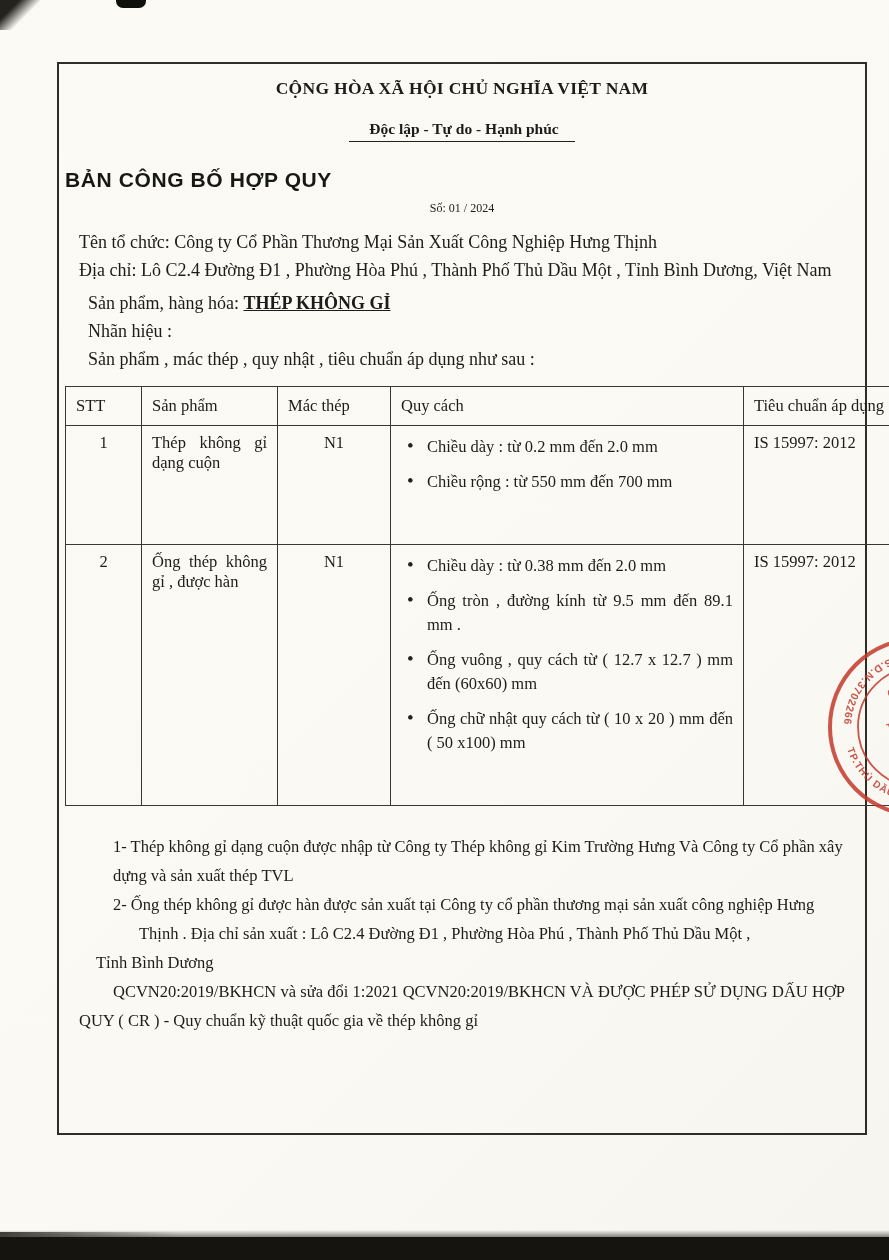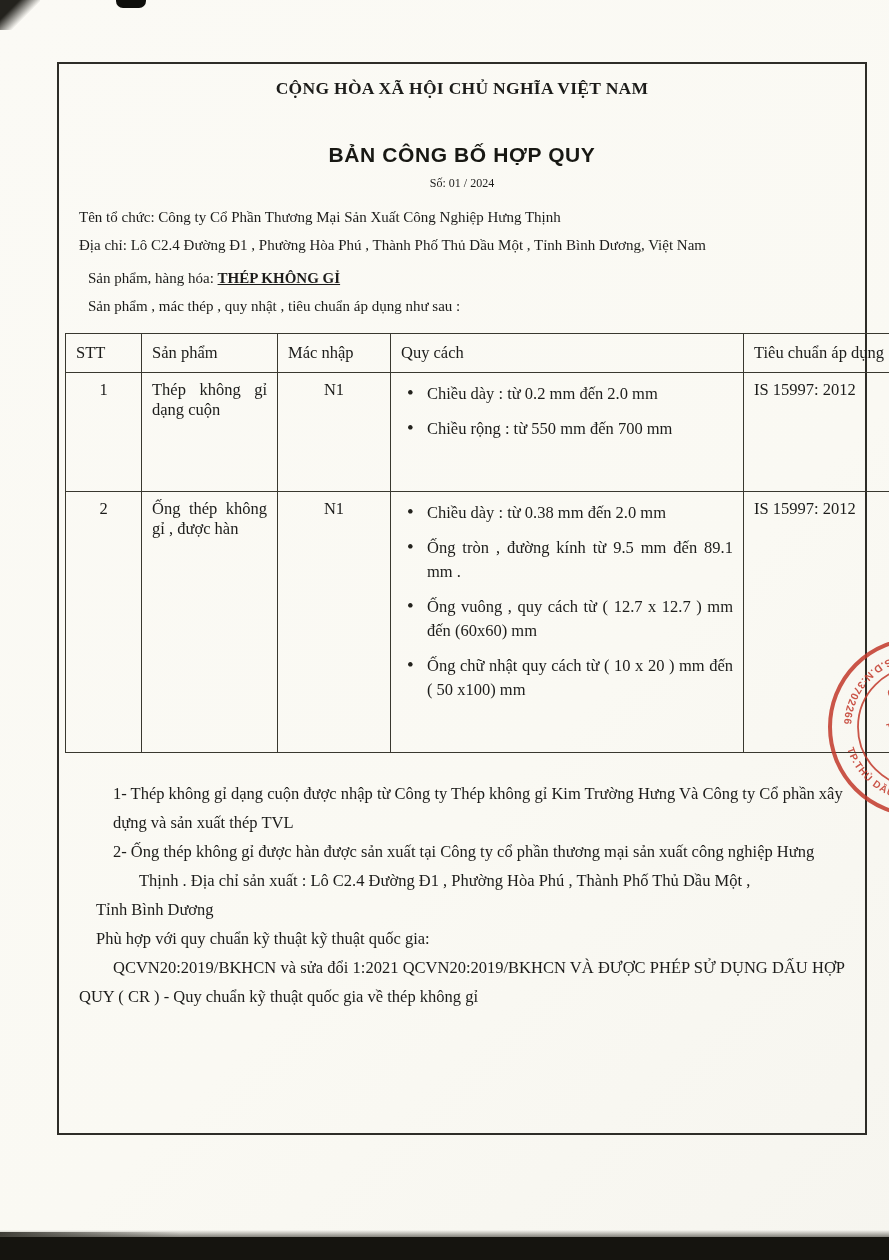--- a/index.html
+++ b/index.html
@@ -42,26 +42,26 @@
     border:2px solid #2e2d28; box-sizing:border-box;
     padding:10px 6px 16px 6px;
   }
   .nat-header { text-align:center; margin-top:4px; }
   .nat-line1 { font-weight:bold; font-size:17.5px; letter-spacing:.3px; }
   .nat-line2 {
     display:inline-block; font-weight:bold; font-size:15.5px; margin-top:3px;
     padding:0 16px 3px 20px; border-bottom:1.8px solid #22211d;
   }
   .doc-title {
-    margin:26px 0 0 0; text-align:center;
+    margin:26px 0 0 0; text-align:left;
     font-family:"Liberation Sans","DejaVu Sans",sans-serif;
     font-size:21px; font-weight:bold; letter-spacing:.6px; color:#181813;
   }
   .doc-number { text-align:center; font-size:12px; margin-top:9px; }
-  .info { margin:0 14px; font-size:15px; line-height:28px; }
+  .info { margin:0 14px; font-size:18px; line-height:28px; }
   .info-block { margin-top:12px; }
   .indent-sm { padding-left:9px; }
   .gap-sm { margin-top:5px; }
   .bold { font-weight:bold;text-decoration:underline; }
   
   table.spec-table {
     width:772px; margin:13px auto 0 auto;
     border-collapse:collapse; table-layout:fixed;
     font-size:16.5px;
   }
@@ -102,38 +102,40 @@
 </style>
 </head>
 <body>
 
 <div class="page">
 
   <div class="frame">
 
     <div class="nat-header">
       <div class="nat-line1">CỘNG HÒA XÃ HỘI CHỦ NGHĨA VIỆT NAM</div><br>
+      <div class="nat-line2">Độc lập - Tự do - Hạnh phúc</div>
     </div>
 
     <h1 class="doc-title">BẢN CÔNG BỐ HỢP QUY</h1>
     <div class="doc-number">Số: 01 / 2024</div>
 
     <div class="info info-block">
       <div>Tên tổ chức: Công ty Cổ Phần Thương Mại Sản Xuất Công Nghiệp Hưng Thịnh</div>
       <div>Địa chỉ: Lô C2.4 Đường Đ1 , Phường Hòa Phú , Thành Phố Thủ Dầu Một , Tỉnh Bình Dương, Việt Nam</div>
       <div class="indent-sm gap-sm"><span>Sản phẩm, hàng hóa: </span><span class="bold">THÉP KHÔNG GỈ</span></div>
+      <div class="indent-sm">Nhãn hiệu :</div>
       <div class="indent-sm">Sản phẩm , mác thép , quy nhật , tiêu chuẩn áp dụng như sau :</div>
     </div>
 
     <table class="spec-table">
       <thead>
         <tr>
           <th class="col-stt">STT</th>
           <th class="col-prod">Sản phẩm</th>
-          <th class="col-grade">Mác nhập</th>
+          <th class="col-grade">Mác thép</th>
           <th class="col-spec">Quy cách</th>
           <th class="col-std">Tiêu chuẩn áp dụng</th>
         </tr>
       </thead>
       <tbody>
         <tr class="row-1">
           <td class="c-stt">1</td>
           <td class="c-prod">Thép không gỉ dạng cuộn</td>
           <td class="c-grade">N1</td>
           <td>
@@ -158,21 +160,20 @@
           </td>
           <td>IS 15997: 2012</td>
         </tr>
       </tbody>
     </table>
 
     <div class="notes">
       <p class="note-1" style="margin:0">1-  Thép không gỉ dạng cuộn được nhập từ Công ty Thép không gỉ Kim Trường Hưng Và Công ty Cổ phần xây dựng và sản xuất thép TVL</p>
       <p class="note-2" style="margin:0">2-  Ống thép không gỉ được hàn được sản xuất tại Công ty cổ phần thương mại sản xuất công nghiệp Hưng Thịnh . Địa chỉ sản xuất : Lô C2.4 Đường Đ1 , Phường Hòa Phú , Thành Phố Thủ Dầu Một ,</p>
       <p class="note-3" style="margin:0">Tỉnh Bình Dương</p>
-      <p class="note-4" style="margin:0">Phù hợp với quy chuẩn kỹ thuật kỹ thuật quốc gia:</p>
       <p class="note-5" style="margin:0">QCVN20:2019/BKHCN  và  sửa  đổi  1:2021  QCVN20:2019/BKHCN  VÀ  ĐƯỢC PHÉP SỬ DỤNG DẤU HỢP QUY ( CR ) -  Quy chuẩn kỹ thuật quốc gia về thép không gỉ</p>
     </div>
 
   </div>
 
   <svg class="stamp" viewBox="0 0 200 200" aria-hidden="true">
     <g opacity="0.85">
       <circle cx="100" cy="100" r="88" fill="none" stroke="#c2392b" stroke-width="4"></circle>
       <circle cx="100" cy="100" r="60" fill="none" stroke="#c2392b" stroke-width="1.8"></circle>
       <defs>

